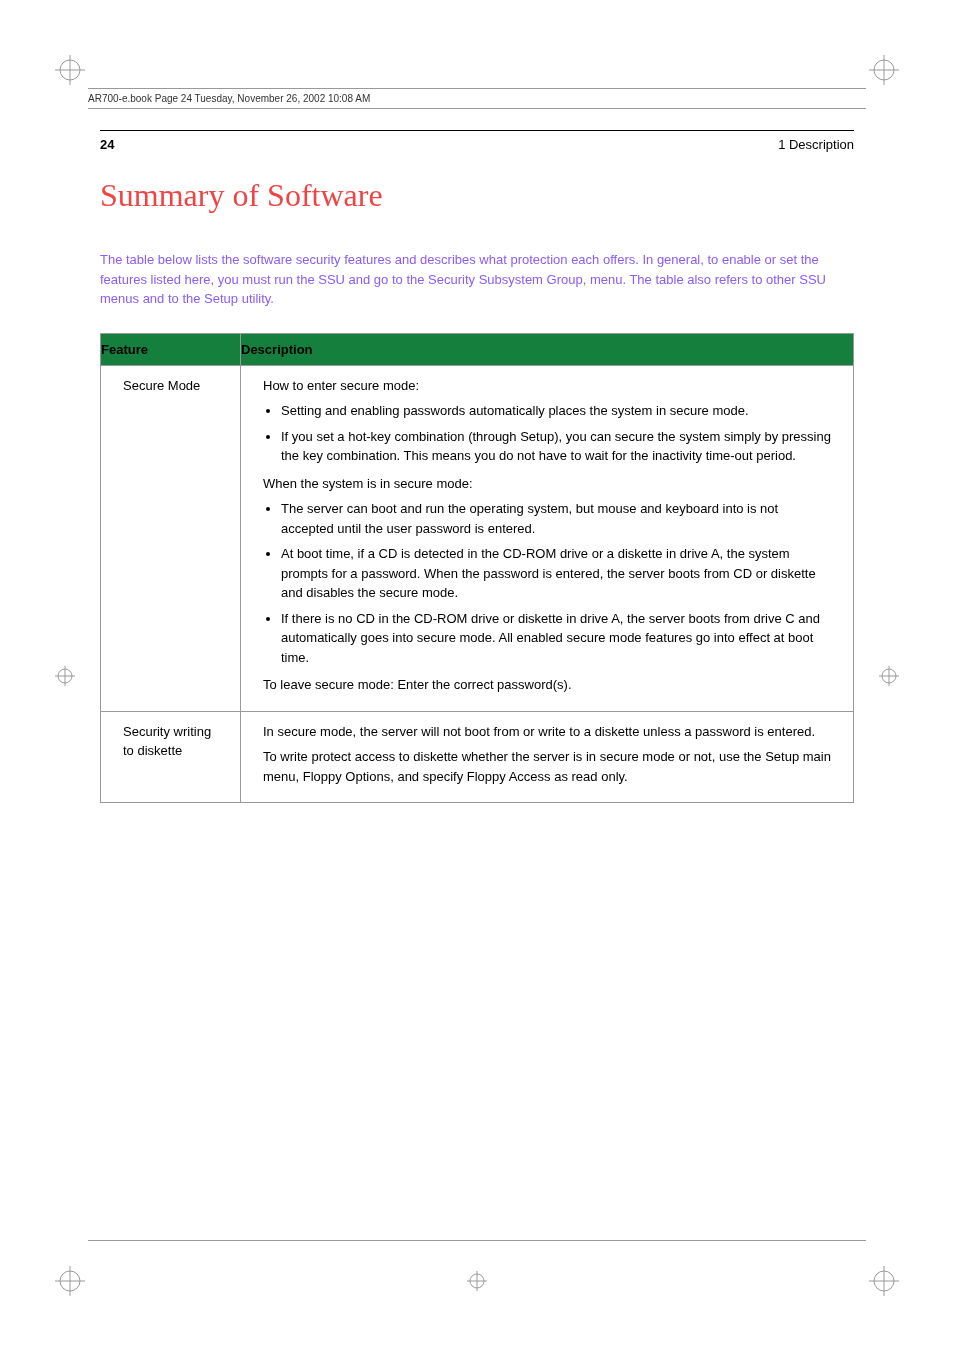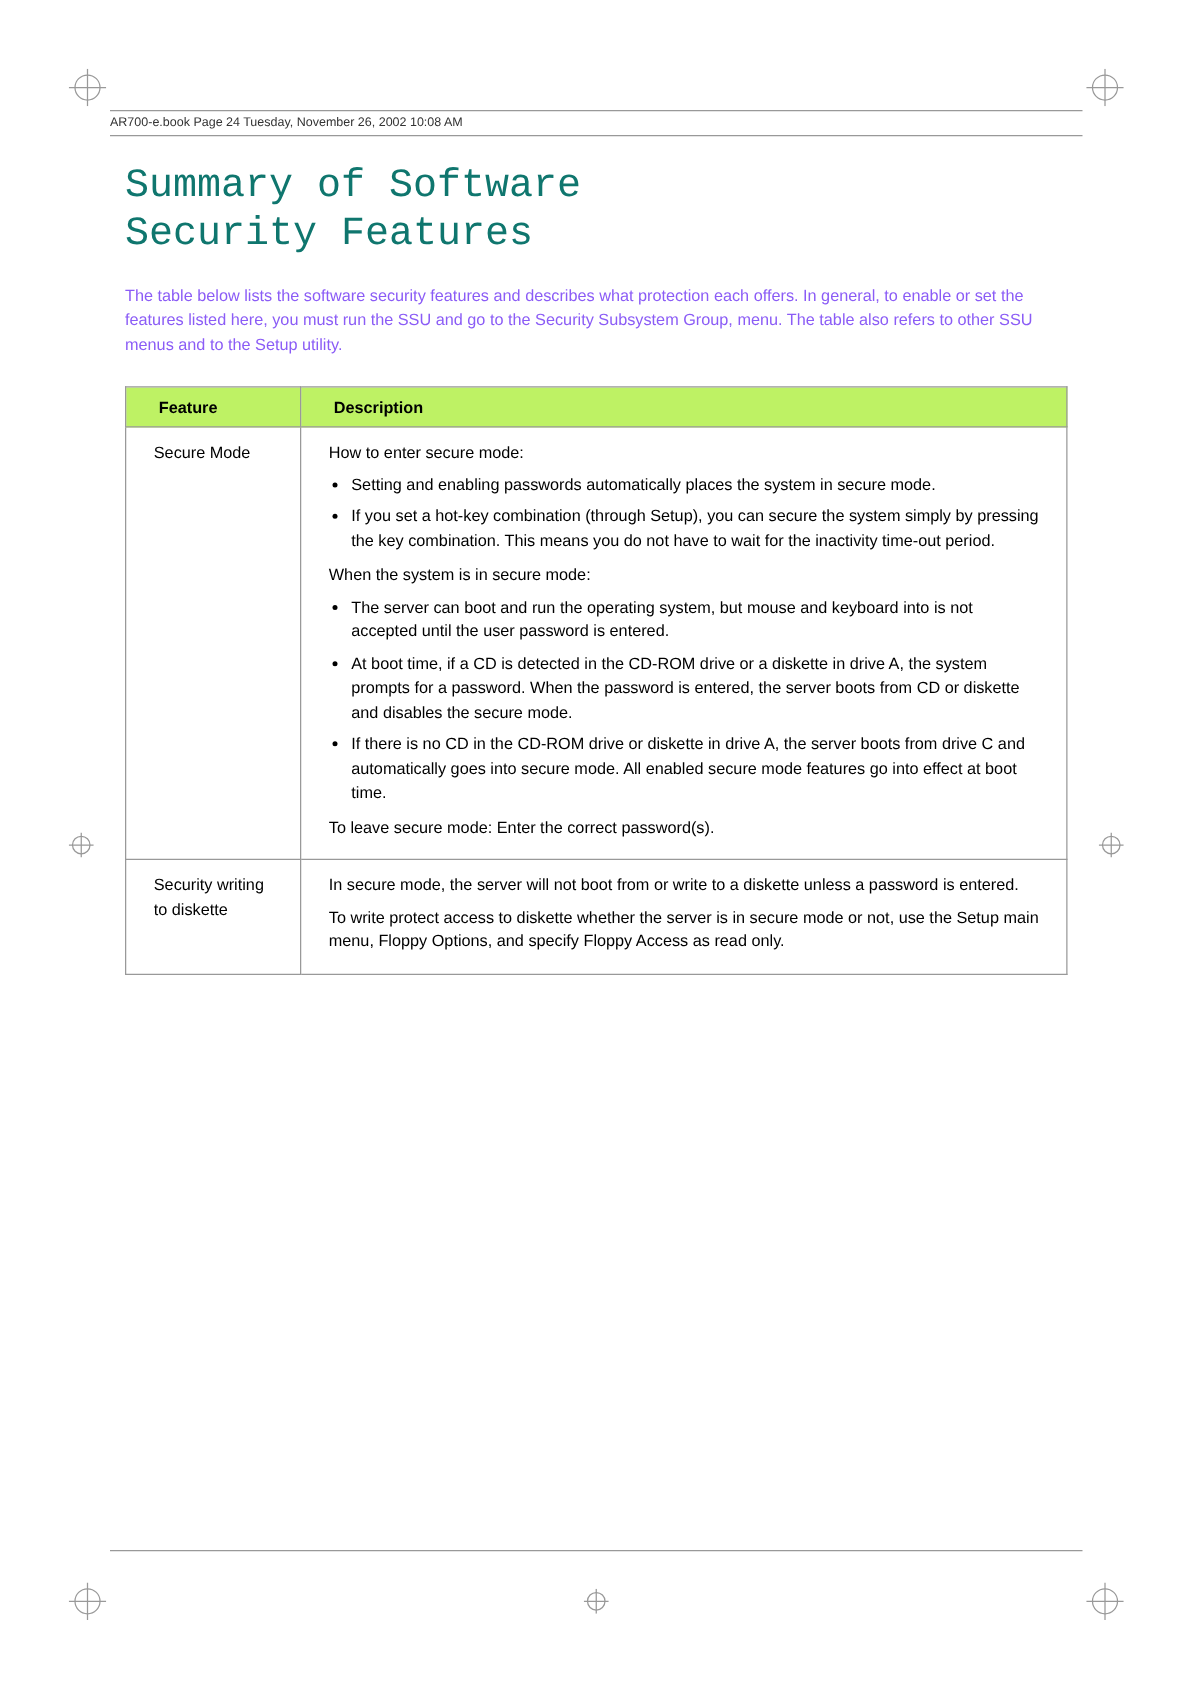--- a/index.html
+++ b/index.html
@@ -86,45 +86,45 @@
     }
 
     .page-chapter {
       font-size: 13px;
     }
 
     
     .main-heading {
       font-size: 32px;
       font-weight: normal;
-      font-family: Liberation Mono, monospace;
+      font-family: Liberation Serif, serif;
       line-height: 1.2;
-      margin-bottom: 20px;
-      color: #0f766e;
+      margin-bottom: 36px;
+      color: #ef4444;
     }
 
     
     .intro-paragraph {
       font-size: 13px;
       line-height: 1.5;
       margin-bottom: 24px;
       color: #8b5cf6;
     }
 
     
     .feature-table {
       width: 100%;
       border-collapse: collapse;
       font-size: 13px;
     }
 
     .feature-table th {
-      background: #bef264;
+      background: #15803d;
       border: 1px solid #999;
-      padding: 8px 26px;
+      padding: 8px 0;
       text-align: left;
       font-weight: bold;
       font-size: 13px;
       margin-left: 20px;
     }
 
     .feature-table td {
       border: 1px solid #999;
       padding: 10px 22px;
       vertical-align: top;
@@ -233,24 +233,27 @@
   </div>
 
   <div class="header-bar">
     <div class="header-bar-inner">
       <span>AR700-e.book   Page 24   Tuesday, November 26, 2002   10:08 AM</span>
     </div>
   </div>
 
   <div class="page-content">
 
+    <div class="page-header-row">
+      <span class="page-number">24</span>
+      <span class="page-chapter">1 Description</span>
+    </div>
 
     <h1 class="main-heading">
       <span>Summary of Software</span><br>
-      <span>Security Features</span>
     </h1>
 
     <p class="intro-paragraph">The table below lists the software security features and describes what protection each offers. In general, to enable or set the features listed here, you must run the SSU and go to the Security Subsystem Group, menu. The table also refers to other SSU menus and to the Setup utility.</p>
 
     <table class="feature-table">
       <thead>
         <tr>
           <th class="feature-col">Feature</th>
           <th class="desc-col">Description</th>
         </tr>

